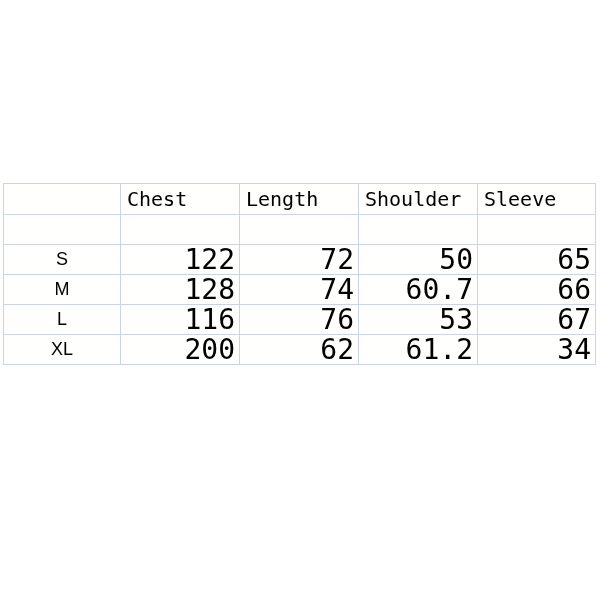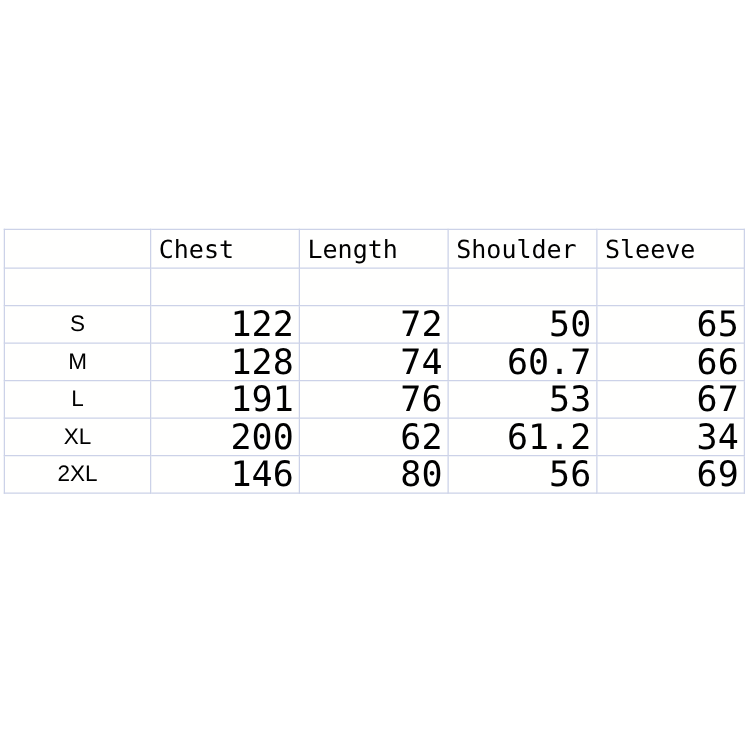--- a/index.html
+++ b/index.html
@@ -176,21 +176,21 @@
         <td>
           <span class="num-value">66</span>
         </td>
       </tr>
 
       <tr class="data-row">
         <td>
           <span class="size-label">L</span>
         </td>
         <td>
-          <span class="num-value">191</span>
+          <span class="num-value">116</span>
         </td>
         <td>
           <span class="num-value">76</span>
         </td>
         <td>
           <span class="num-value">53</span>
         </td>
         <td>
           <span class="num-value">67</span>
         </td>
@@ -207,35 +207,18 @@
           <span class="num-value">62</span>
         </td>
         <td>
           <span class="num-value">61.2</span>
         </td>
         <td>
           <span class="num-value">34</span>
         </td>
       </tr>
 
-      <tr class="data-row">
-        <td>
-          <span class="size-label">2XL</span>
-        </td>
-        <td>
-          <span class="num-value">146</span>
-        </td>
-        <td>
-          <span class="num-value">80</span>
-        </td>
-        <td>
-          <span class="num-value">56</span>
-        </td>
-        <td>
-          <span class="num-value">69</span>
-        </td>
-      </tr>
 
 
     </tbody>
   </table>
 
 </div>
 
 </body></html>

